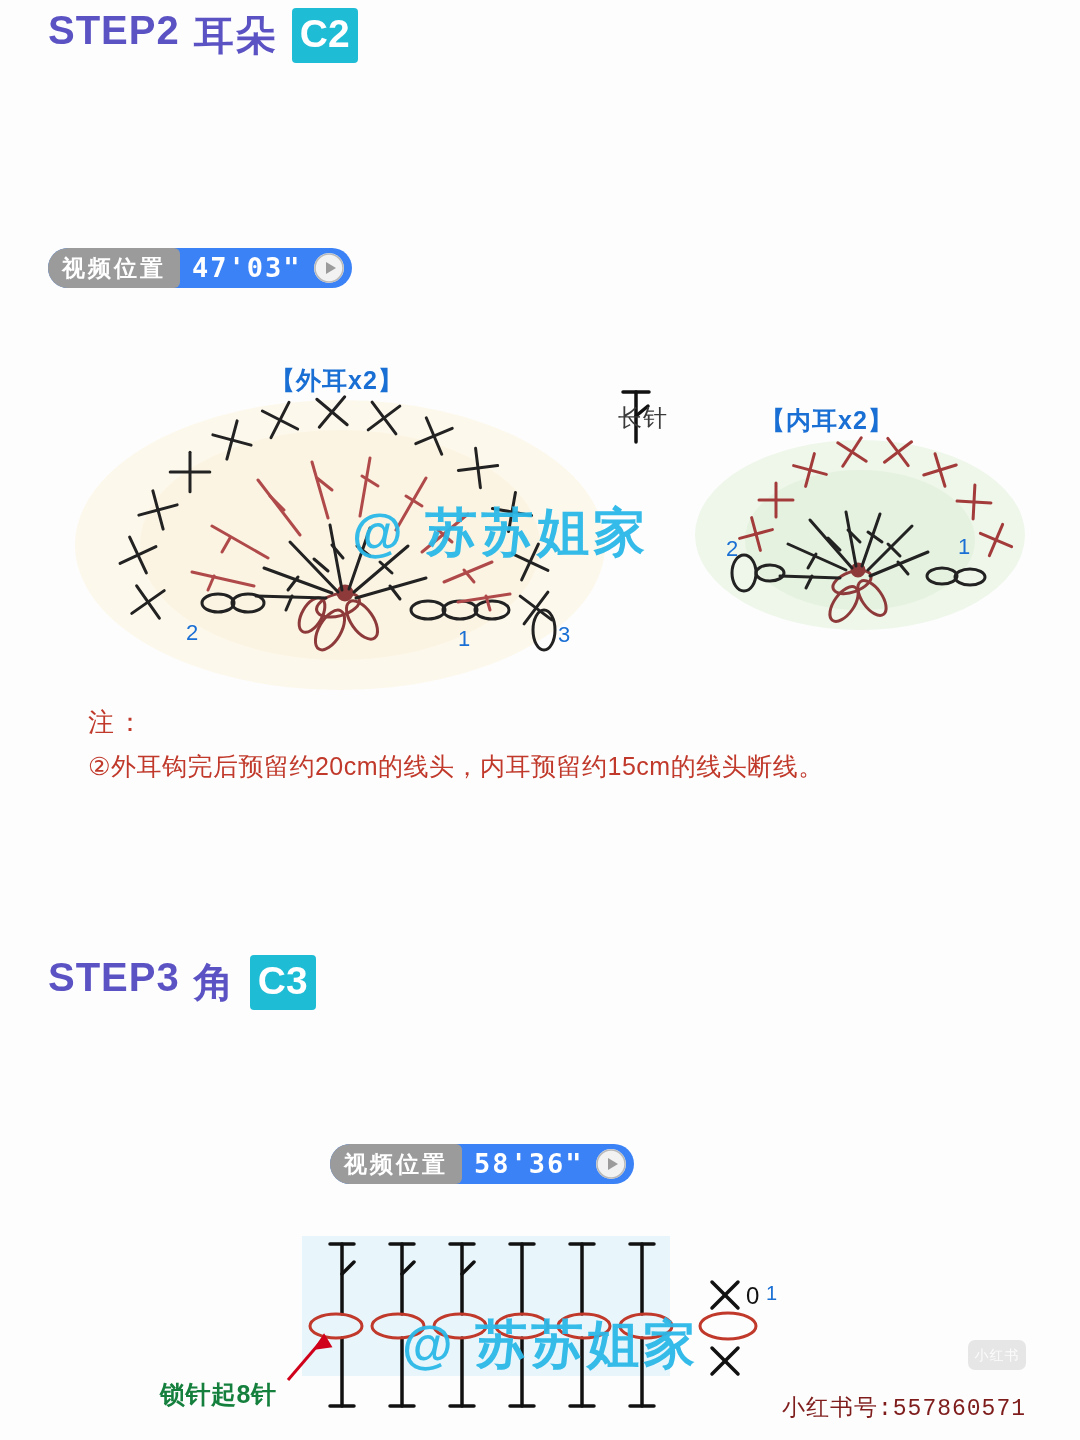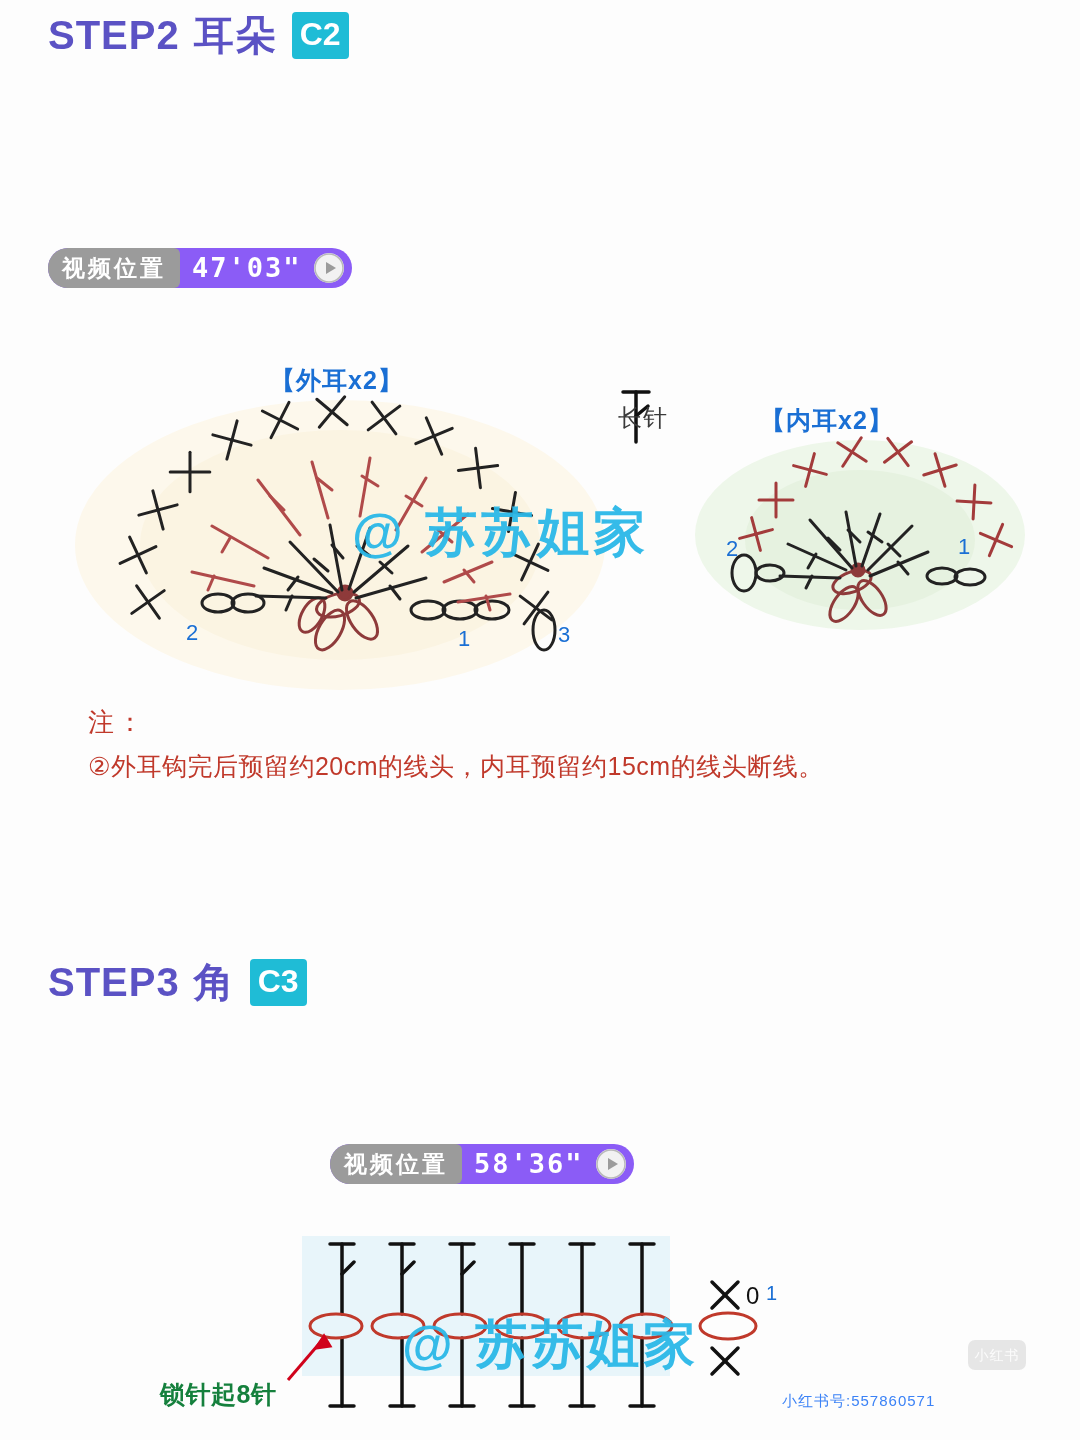--- a/index.html
+++ b/index.html
@@ -18,40 +18,39 @@
     position: relative;
     width: 1080px;
     height: 1440px;
     background: #fdfdfd;
   }
 
   
   .step-head {
     position: absolute;
     display: flex;
-    align-items: center;
     gap: 14px;
     white-space: nowrap;
   }
   .step-head .step-word {
     font-size: 40px;
     font-weight: 700;
     color: #5b52c4;
     letter-spacing: 1px;
   }
   .step-head .step-title {
     font-size: 40px;
     font-weight: 700;
     color: #5b52c4;
     letter-spacing: 2px;
   }
   .tag-badge {
     background: #1fbcd6;
     color: #ffffff;
-    font-size: 32px;
+    font-size: 39px;
     font-weight: 700;
     line-height: 1;
     padding: 6px 8px 9px 8px;
     border-radius: 4px;
     letter-spacing: 0px;
   }
 
   
   .body-text {
     position: absolute;
@@ -60,21 +59,21 @@
     color: #3c3c3c;
     letter-spacing: 1.5px;
     text-align: justify;
   }
 
   
   .video-pill {
     position: absolute;
     display: inline-flex;
     align-items: center;
-    background: #8b5cf6;
+    background: #3b82f6;
     border-radius: 20px;
     height: 40px;
     padding: 0 4px 0 0;
   }
   .video-pill .vp-label {
     background: #9b9b9b;
     color: #ffffff;
     font-size: 23px;
     font-weight: 700;
     letter-spacing: 3px;
@@ -142,25 +141,25 @@
     position: absolute;
     color: #2bb8e8;
     font-size: 52px;
     font-weight: 700;
     letter-spacing: 4px;
     white-space: nowrap;
     opacity: 0.95;
   }
   .watermark-small {
     position: absolute;
-    color: #3b82f6;
-    font-size: 15px;
+    color: #7f1d1d;
+    font-size: 23px;
     letter-spacing: 1px;
     white-space: nowrap;
-    font-family: Liberation Sans, sans-serif;
+    font-family: Liberation Mono, monospace;
   }
   .xhs-badge {
     position: absolute;
     width: 58px;
     height: 30px;
     border-radius: 7px;
     background: #e6e6e6;
     color: #fbfbfb;
     font-size: 14px;
     line-height: 30px;

